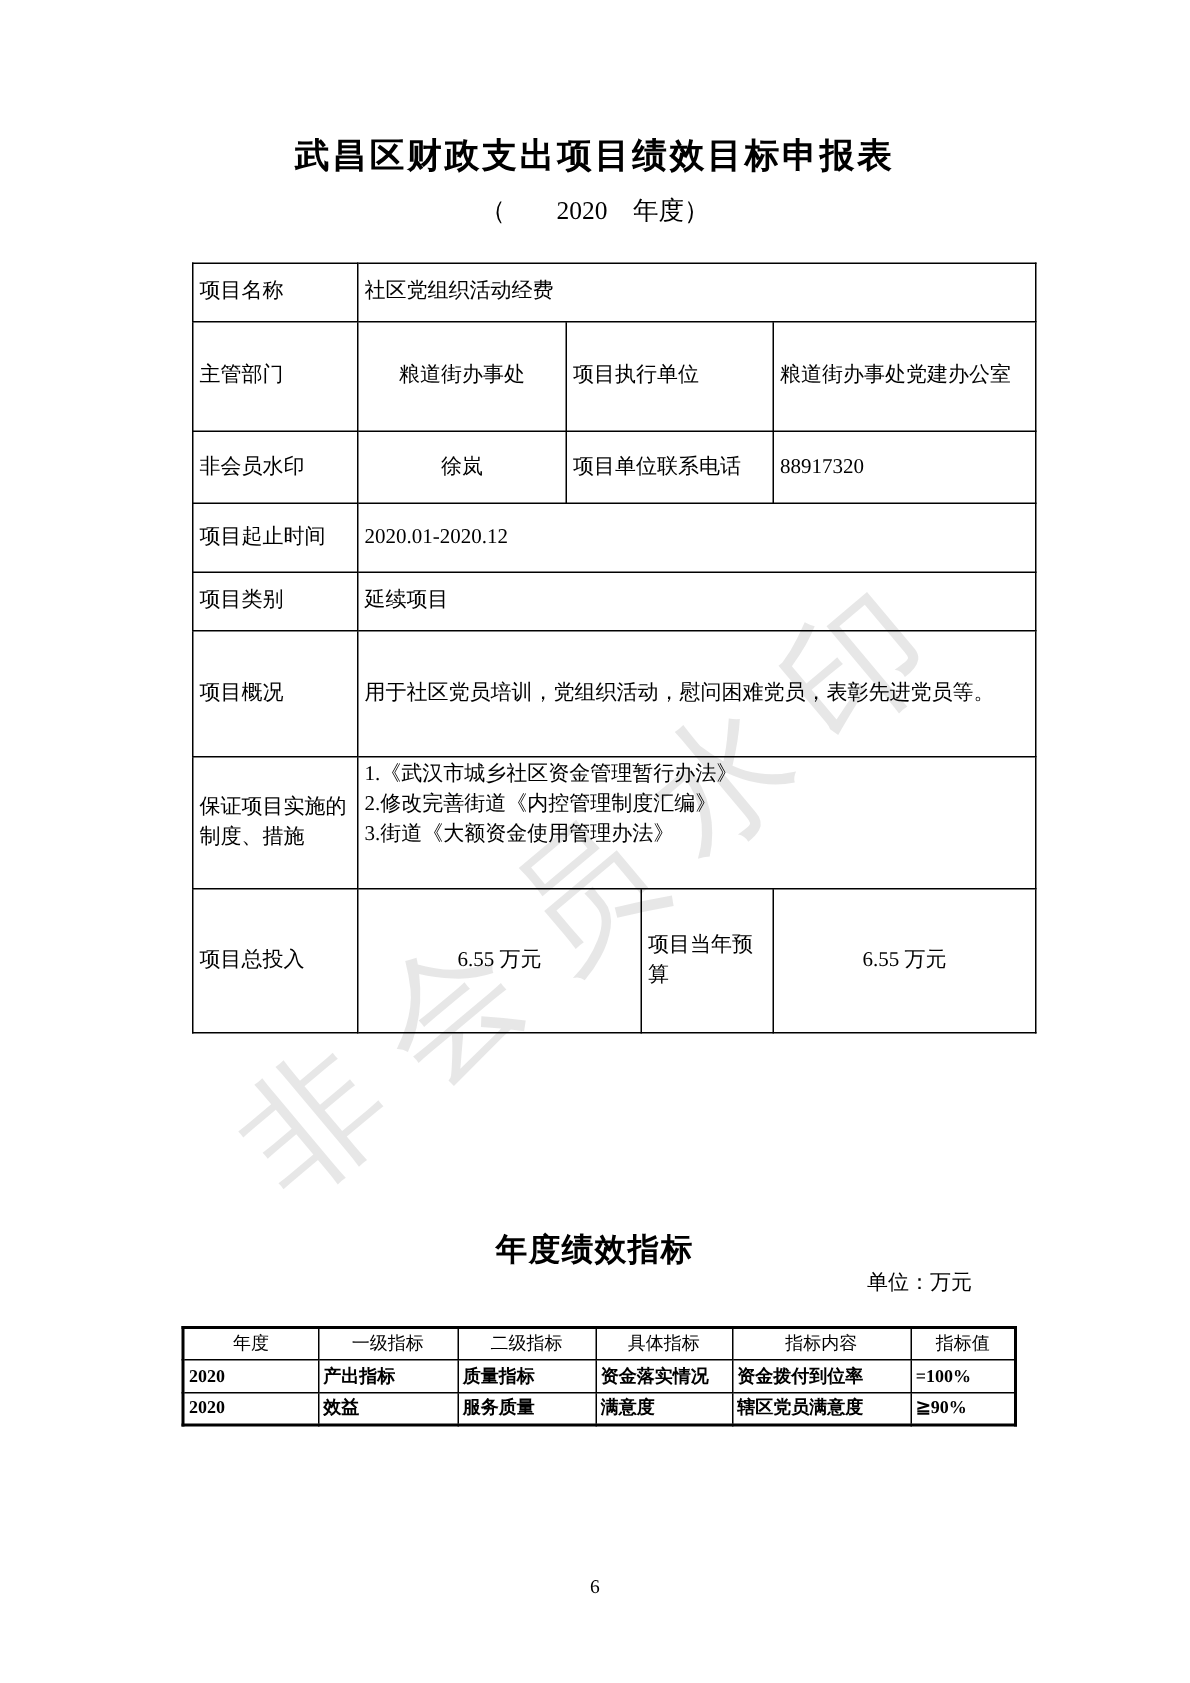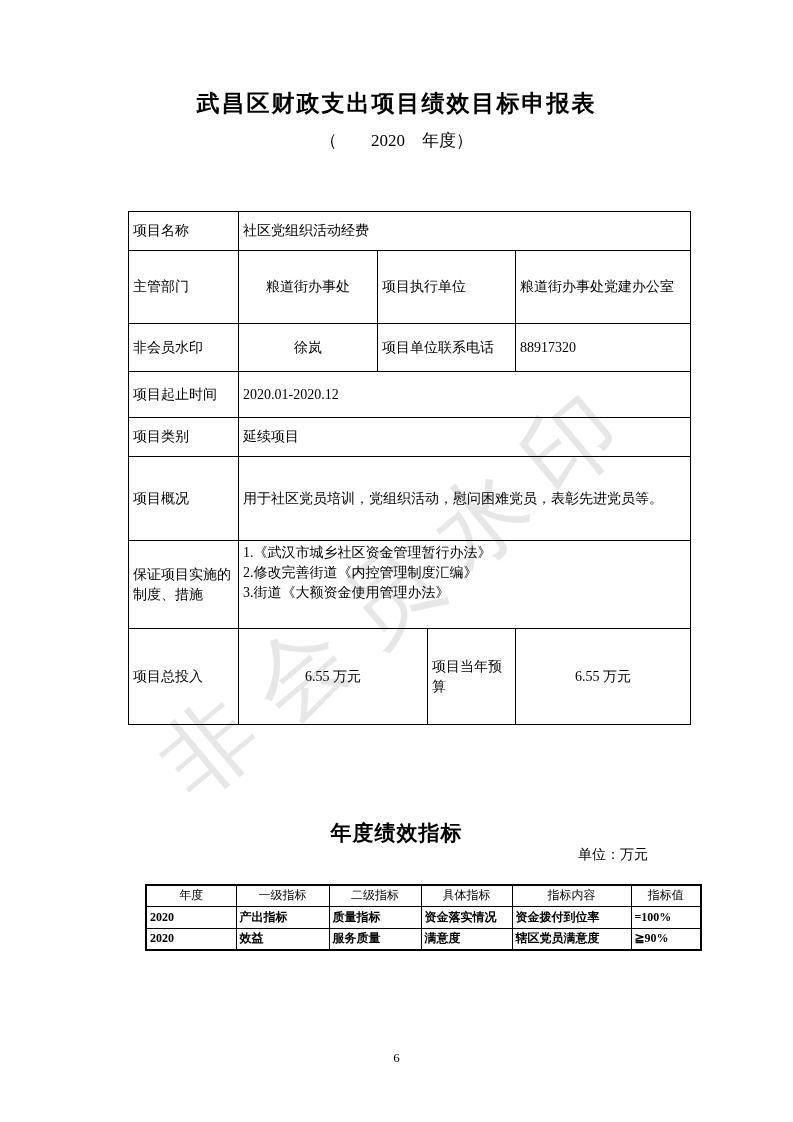--- a/index.html
+++ b/index.html
@@ -44,21 +44,20 @@
     width: 100%;
     text-align: center;
     font-size: 17px;
   }
   table { border-collapse: collapse; table-layout: fixed; }
   .main-table {
     position: absolute;
     left: 128px;
     top: 175px;
     width: 562px;
-    margin-top: 36px;
   }
   .main-table td {
     border: 1px solid #000;
     font-size: 14px;
     line-height: 20px;
     padding: 2px 4px;
     vertical-align: middle;
     overflow: hidden;
     word-break: break-all;
   }
@@ -91,21 +90,20 @@
     top: 846px;
     right: 145px;
     font-size: 14px;
   }
   .ind-table {
     position: absolute;
     left: 121px;
     top: 884px;
     width: 556px;
     border: 2px solid #000;
-    margin-left: 24px;
   }
   .ind-table td, .ind-table th {
     border: 1px solid #000;
     font-size: 12px;
     line-height: 15px;
     padding: 2px 3px;
     font-weight: normal;
     vertical-align: middle;
     overflow: hidden;
     white-space: nowrap;

